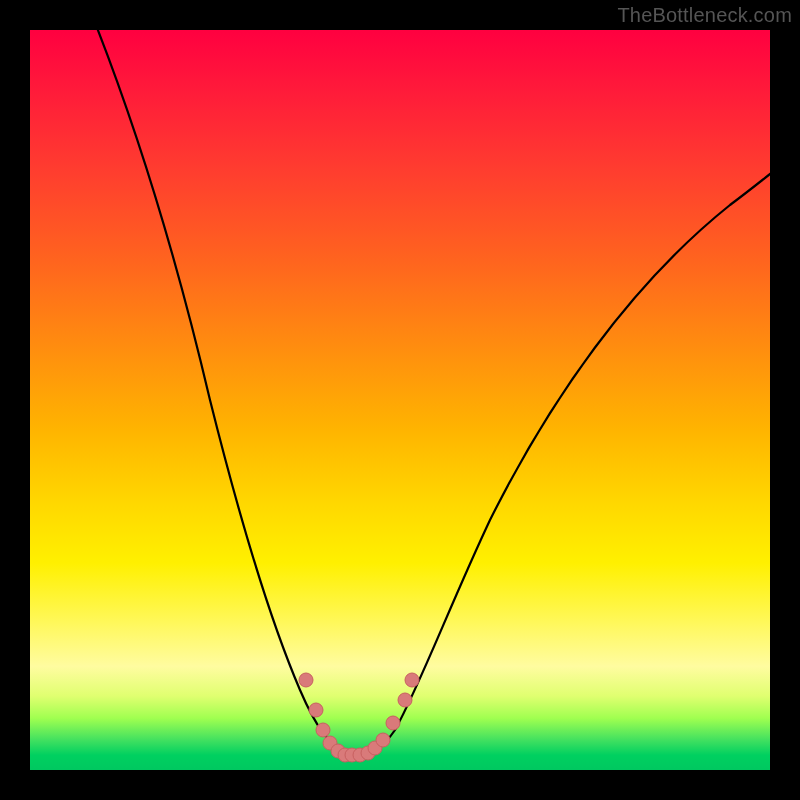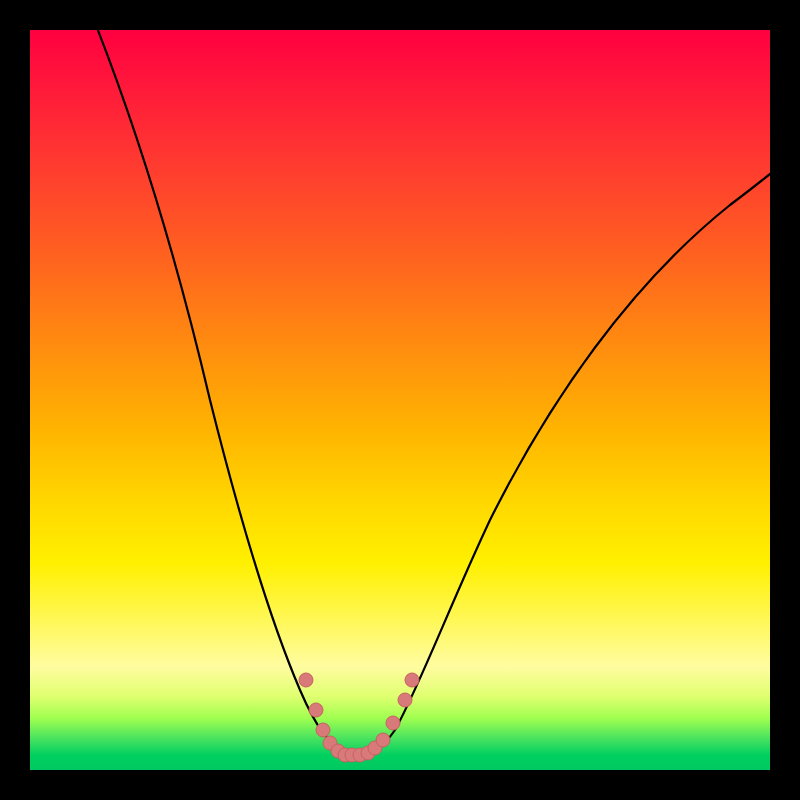--- a/index.html
+++ b/index.html
@@ -93,13 +93,14 @@
         <circle cx="345" cy="718" r="7"></circle>
         <circle cx="353" cy="710" r="7"></circle>
         <circle cx="363" cy="693" r="7"></circle>
         <circle cx="375" cy="670" r="7"></circle>
         <circle cx="382" cy="650" r="7"></circle>
       </g>
     </svg>
 
   </div>
 
+  <div class="watermark">TheBottleneck.com</div>
 </div>
 
 </body></html>

